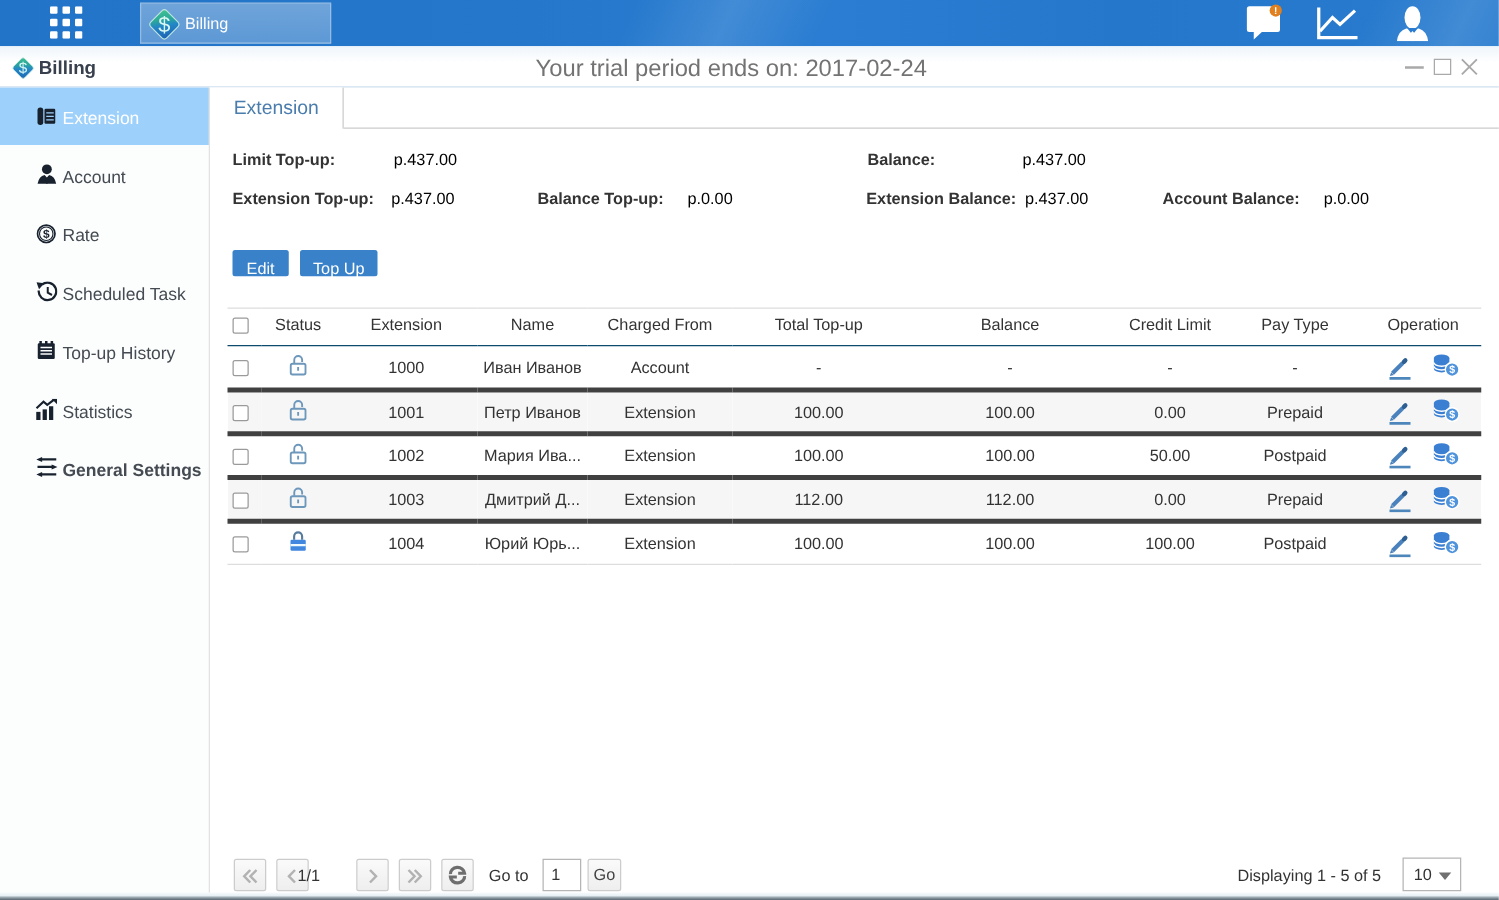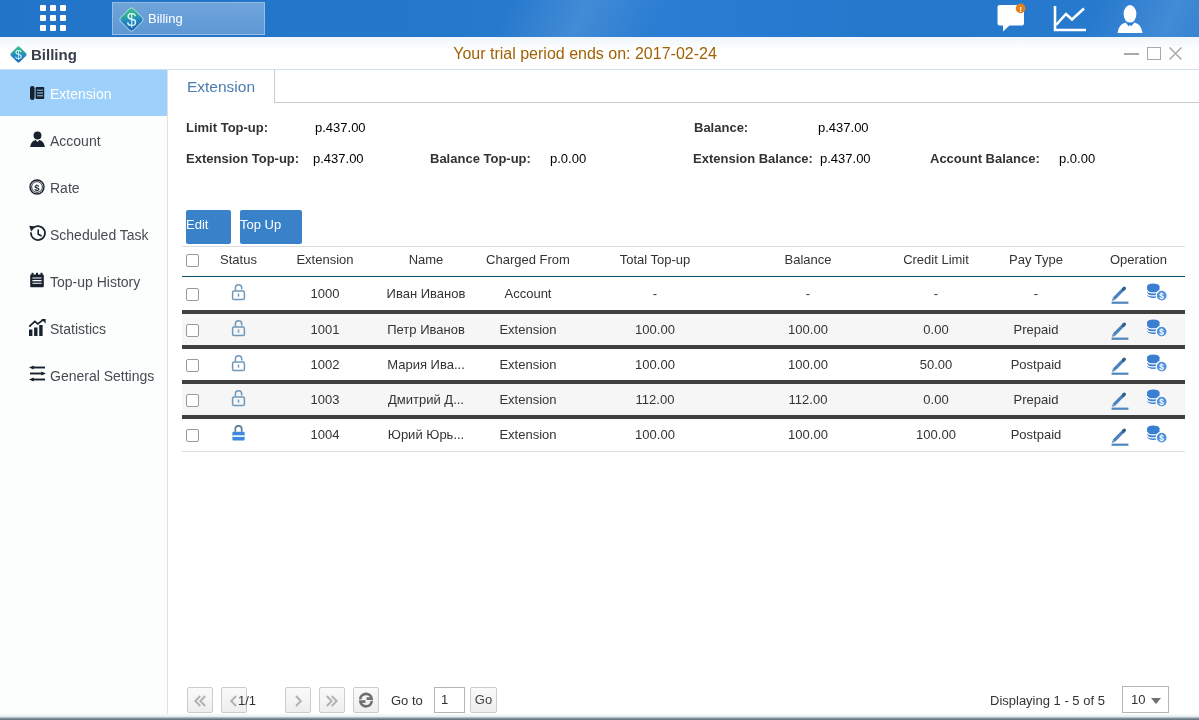--- a/index.html
+++ b/index.html
@@ -14,39 +14,39 @@
 #apptab { position:absolute; left:112px; top:2px; width:153px; height:33px;
   background:linear-gradient(180deg,rgba(226,234,242,.40),rgba(205,220,236,.34));
   border:1px solid rgba(228,240,250,.38); }
 #apptab span { position:absolute; left:35px; top:8px; color:#fff; font-size:13px; }
 
 #titlebar { position:absolute; left:0; top:37px; width:1199px; height:33px;
   background:linear-gradient(180deg,#eef5fb 0%,#ffffff 40%);
   border-bottom:1px solid #cfe0ee; }
 #titletext { position:absolute; left:31px; top:46px; font-size:15px; font-weight:bold; color:#38404d; }
 #trial { position:absolute; left:385px; top:45px; width:400px; text-align:center;
-  font-size:16px; color:#a16207; }
+  font-size:19px; color:#737373; }
 
 #winmin { position:absolute; left:1124px; top:53px; width:15px; height:2px; background:#a9a9a9; }
 #winmax { position:absolute; left:1147px; top:47px; width:14px; height:13px; border:1.5px solid #a9a9a9; }
 
 #sidebar { position:absolute; left:0; top:70px; width:168px; height:646px;
   background:#fcfdfd; border-right:1px solid #e2e2e2; }
 .mitem { position:absolute; left:0; width:167px; height:47px; color:#454b52; font-size:14px; }
 .mitem .lbl { position:absolute; left:50px; top:16px; }
 .mitem svg { position:absolute; left:29px; top:15px; }
 .msel { background:#9dd0fa; color:#fff; }
 
 #tabline { position:absolute; left:275px; top:102px; width:924px; height:1px; background:#cccccc; }
 #tab { position:absolute; left:168px; top:70px; width:107px; height:33px; background:#fff;
   border-right:1px solid #ccc; color:#4a7dad; font-size:15.5px; text-align:center; line-height:33px; }
 .slabel { position:absolute; font-size:13px; font-weight:bold; color:#333; }
 .sval { position:absolute; font-size:13px; color:#000000; }
-.btn { position:absolute; top:210px; height:34px; background:#3981c9; color:#fff;
-  font-size:13px; line-height:29px; border-radius:2px; }
+.btn { position:absolute; top:200px; height:21px; background:#3981c9; color:#fff;
+  font-size:13px; text-align:center; line-height:29px; border-radius:2px; }
 
 #tbl { position:absolute; left:182px; top:246px; width:1003px; }
 #tbl table { border-collapse:collapse; width:1003px; table-layout:fixed; font-size:13px; color:#333; }
 #tbl thead td { border-top:1px solid #ddd; border-bottom:1px solid #0c4a6e; height:30px; padding-bottom:4px; color:#333; }
 #tbl tbody td { height:35px; border-bottom:4px solid #404040; }
 #tbl td { text-align:center; overflow:hidden; white-space:nowrap; }
 #tbl td:first-child { text-align:left; padding-left:4px; }
 #tbl tbody tr.alt { background:#f6f6f6; }
 
 #tbl tbody tr.last td { border-bottom:1px solid #dddddd; }
@@ -196,21 +196,21 @@
 <div class="mitem" style="top:305px;">
   <svg width="18" height="17" viewBox="0 0 18 17" style="top:14px; left:28px;">
     <rect x="1" y="10.5" width="3.4" height="6.5" fill="#18222e"></rect>
     <rect x="6.1" y="8.5" width="3.4" height="8.5" fill="#18222e"></rect>
     <rect x="11.2" y="6" width="3.4" height="11" fill="#18222e"></rect>
     <path d="M1.2 7.6 L6.8 2.4 L9.8 4.9 L15 0.9" fill="none" stroke="#18222e" stroke-width="1.7"></path>
     <path d="M13.2 0 L17.6 0 L17.6 4.4 Z" fill="#18222e"></path>
   </svg>
   <span class="lbl">Statistics</span>
 </div>
-<div class="mitem" style="top:352px;">
+<div class="mitem" style="top:352px;font-weight:bold;">
   <svg width="17" height="17" viewBox="0 0 17 17" style="top:13px;">
     <g stroke="#18222e" stroke-width="1.9">
       <path d="M3 2.5 H16"></path>
         <path d="M1 8.5 H14"></path>
         <path d="M3 14.5 H16"></path>
     </g>
     <path d="M0 2.5 L4.7 0.5 v4 Z" fill="#18222e"></path>
     <path d="M17 8.5 L12.3 6.5 v4 Z" fill="#18222e"></path>
     <path d="M0 14.5 L4.7 12.5 v4 Z" fill="#18222e"></path>
   </svg>

